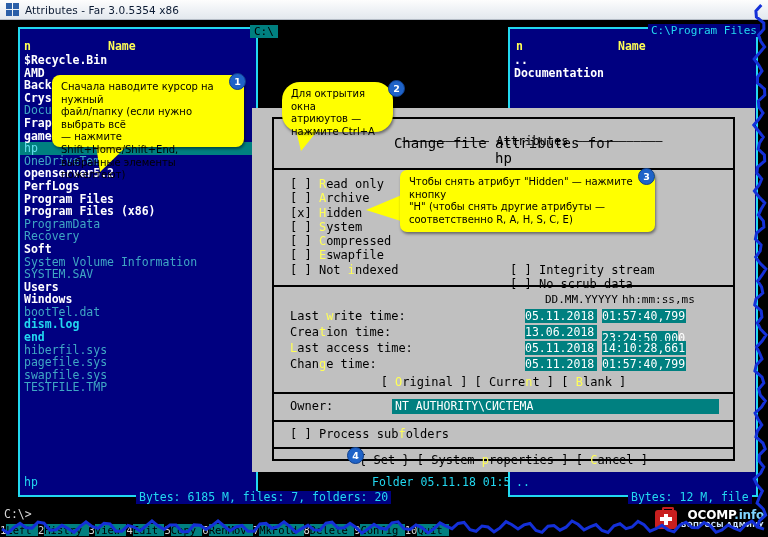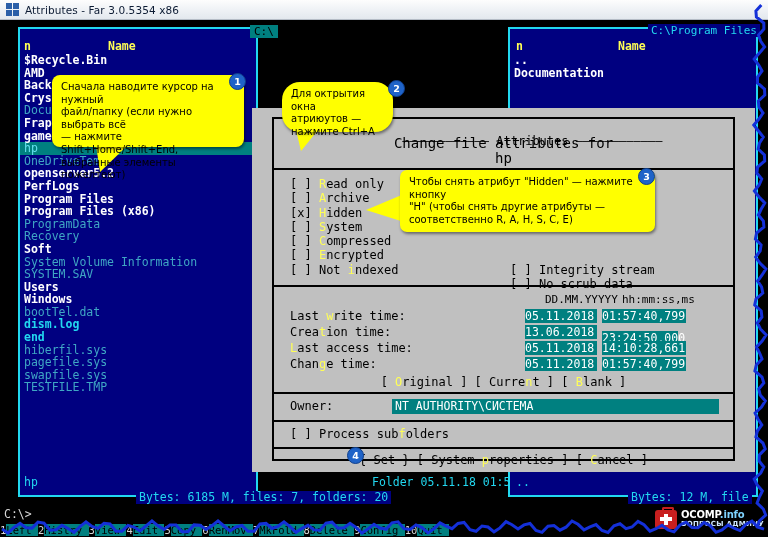--- a/index.html
+++ b/index.html
@@ -127,21 +127,21 @@
   
   #wm{position:absolute;right:4px;bottom:4px;height:28px;z-index:55;
       display:flex;align-items:center;gap:4px;}
   #wm .case{width:22px;height:19px;background:#c81f1f;border-radius:3px;position:relative;}
   #wm .case:before{content:"";position:absolute;left:7px;top:-3px;width:8px;height:4px;
       border:2px solid #c81f1f;border-bottom:none;border-radius:2px 2px 0 0;}
   #wm .case .cr1,#wm .case .cr2{position:absolute;background:#fff;}
   #wm .case .cr1{left:9px;top:4px;width:4px;height:11px;}
   #wm .case .cr2{left:5px;top:7.5px;width:12px;height:4px;}
   #wm .txt{font-family:"DejaVu Sans","Liberation Sans",sans-serif;line-height:1;}
-  #wm .t1{font-size:10px;font-weight:bold;color:#fff;letter-spacing:-.2px;}
+  #wm .t1{font-size:12px;font-weight:bold;color:#fff;letter-spacing:-.2px;text-align:right;}
   #wm .t1 i{font-style:normal;color:#7fd4ff;}
   #wm .t2{font-size:7px;font-weight:bold;color:#cfe6ff;letter-spacing:.3px;margin-top:1px;}
 </style>
 </head>
 <body>
 
 <div id="titlebar">
   <span class="ico">
     <span class="b" style="left:0;top:0;width:6px;height:6px;"></span>
     <span class="b" style="left:7px;top:0;width:6px;height:6px;"></span>
@@ -194,21 +194,21 @@
       <div class="dlg-sub" style="top:31px;">hp</div>
 
       <div class="dlg-sep" style="top:49px;"></div>
 
       <div id="attrLeft" style="position:absolute;left:16px;top:58px;">
           <div class="attr" style="position: relative;"><span>[ ] </span><span></span><span class="hk">R</span><span>ead only</span></div>
           <div class="attr" style="position: relative;"><span>[ ] </span><span></span><span class="hk">A</span><span>rchive</span></div>
           <div class="attr" style="position: relative;"><span>[x] </span><span></span><span class="hk">H</span><span>idden</span></div>
           <div class="attr" style="position: relative;"><span>[ ] </span><span></span><span class="hk">S</span><span>ystem</span></div>
           <div class="attr" style="position: relative;"><span>[ ] </span><span></span><span class="hk">C</span><span>ompressed</span></div>
-          <div class="attr" style="position: relative;"><span>[ ] </span><span></span><span class="hk">E</span><span>ncrypted</span></div>
+          <div class="attr" style="position: relative;"><span>[ ] </span><span></span><span class="hk">E</span><span>swapfile</span></div>
           <div class="attr" style="position: relative;"><span>[ ] </span><span>Not </span><span class="hk">i</span><span>ndexed</span></div>
         </div>
       <div id="attrRight" style="position:absolute;left:236px;top:144px;">
           <div class="attr" style="position: relative;"><span>[ ] </span><span>Integrity stream</span></div>
           <div class="attr" style="position: relative;"><span>[ ] </span><span>No scrub data</span></div>
         </div>
 
       <div class="dlg-sep" style="top:166px;"></div>
 
       <div class="timehdr" style="left:253px;top:174px;">DD.MM.YYYYY</div>

